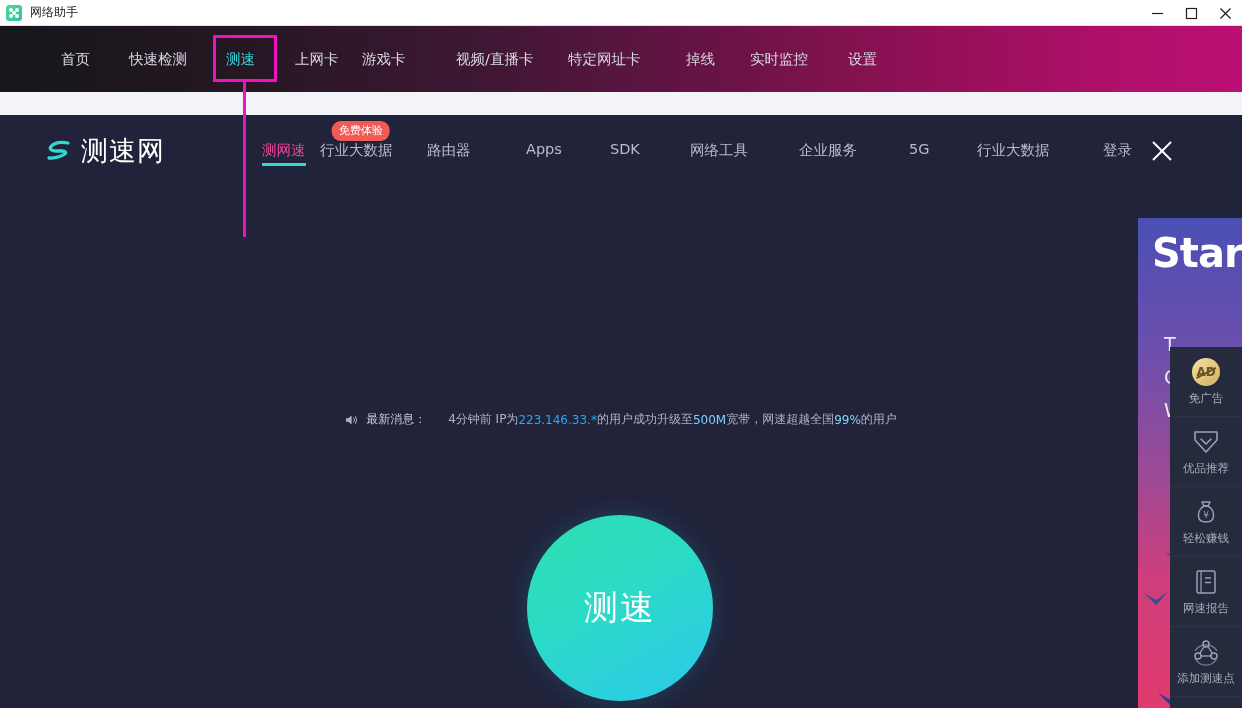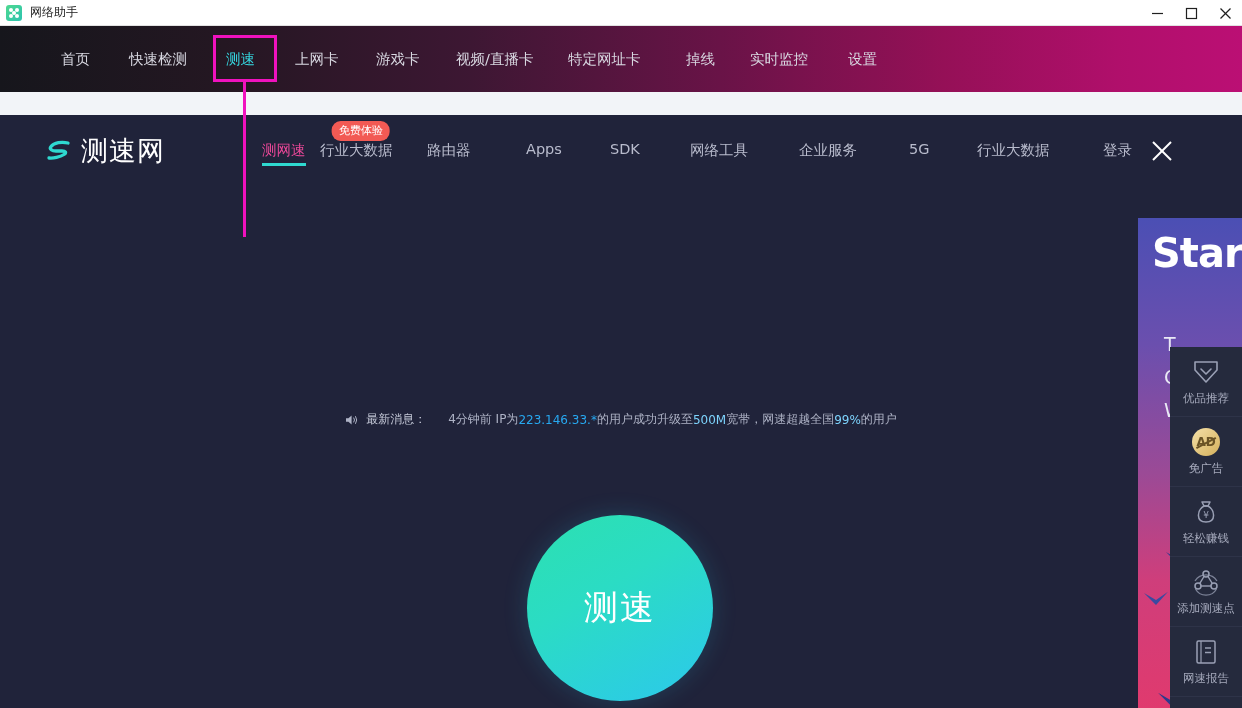--- a/index.html
+++ b/index.html
@@ -214,21 +214,21 @@
         </svg>
     </div>
   </div>
 </div>
 
 <div class="appnav">
   <div class="appnav-item ani" style="left:61px">首页</div>
   <div class="appnav-item ani" style="left:129px">快速检测</div>
   <div class="appnav-item ani active" style="left:226px">测速</div>
   <div class="appnav-item ani" style="left:295px">上网卡</div>
-  <div class="appnav-item ani" style="left:376px">游戏卡</div>
+  <div class="appnav-item ani" style="left:362px">游戏卡</div>
   <div class="appnav-item ani" style="left:456px">视频/直播卡</div>
   <div class="appnav-item ani" style="left:568px">特定网址卡</div>
   <div class="appnav-item ani" style="left:686px">掉线</div>
   <div class="appnav-item ani" style="left:750px">实时监控</div>
   <div class="appnav-item ani" style="left:848px">设置</div>
 </div>
 
 <div class="strip"></div>
 
 <div class="webpage">
@@ -307,66 +307,66 @@
       <path d="M0 4 L17 14 L34 2 L17 21 Z" fill="#2c3a8c"></path>
     </svg>
     <svg class="bird" style="left:60px;top:475px" width="22" height="14" viewBox="0 0 34 22">
       <path d="M0 4 L17 14 L34 2 L17 21 Z" fill="#3a4aa0"></path>
     </svg>
   </div>
 
   <div class="rail">
 
     <div class="rail-item">
+      <div class="ad-circle">AD</div>
+      <div class="rail-label">免广告</div>
+    </div>
+
+    <div class="rail-item">
       <svg class="ico" width="30" height="28" viewBox="0 0 30 28">
         <path d="M4 4 H26 L26 12 L15 24 L4 12 Z" fill="none" stroke="#9aa0b5" stroke-width="1.6" stroke-linejoin="round"></path>
         <path d="M10 11 L15 16 L20 11" fill="none" stroke="#9aa0b5" stroke-width="1.6" stroke-linecap="round" stroke-linejoin="round"></path>
       </svg>
       <div class="rail-label">优品推荐</div>
-    </div>
-
-    <div class="rail-item">
-      <div class="ad-circle">AD</div>
-      <div class="rail-label">免广告</div>
     </div>
 
     <div class="rail-item">
       <svg class="ico" width="28" height="28" viewBox="0 0 28 28">
         <path d="M10 4 L18 4 L16 8 L12 8 Z" fill="none" stroke="#9aa0b5" stroke-width="1.5" stroke-linejoin="round"></path>
         <path d="M12 8 C5 12 3.5 24 14 24 C24.5 24 23 12 16 8 Z" fill="none" stroke="#9aa0b5" stroke-width="1.5" stroke-linejoin="round"></path>
         <text x="14" y="20" font-size="9" fill="#9aa0b5" text-anchor="middle" font-family="DejaVu Sans, sans-serif">¥</text>
       </svg>
       <div class="rail-label">轻松赚钱</div>
+    </div>
+
+    <div class="rail-item">
+      <svg class="ico" width="26" height="28" viewBox="0 0 26 28">
+        <rect x="4" y="3" width="18" height="22" rx="1.5" fill="none" stroke="#9aa0b5" stroke-width="1.5"></rect>
+        <line x1="8" y1="3" x2="8" y2="25" stroke="#9aa0b5" stroke-width="1.2"></line>
+        <line x1="12" y1="10" x2="18" y2="10" stroke="#9aa0b5" stroke-width="1.5"></line>
+        <line x1="12" y1="14.5" x2="18" y2="14.5" stroke="#9aa0b5" stroke-width="1.5"></line>
+      </svg>
+      <div class="rail-label">网速报告</div>
     </div>
 
     <div class="rail-item">
       <svg class="ico" width="28" height="28" viewBox="0 0 28 28">
         <circle cx="14" cy="6" r="3" fill="none" stroke="#9aa0b5" stroke-width="1.5"></circle>
         <circle cx="6" cy="18" r="3" fill="none" stroke="#9aa0b5" stroke-width="1.5"></circle>
         <circle cx="22" cy="18" r="3" fill="none" stroke="#9aa0b5" stroke-width="1.5"></circle>
         <line x1="12" y1="8.5" x2="7.8" y2="15.3" stroke="#9aa0b5" stroke-width="1.4"></line>
         <line x1="16" y1="8.5" x2="20.2" y2="15.3" stroke="#9aa0b5" stroke-width="1.4"></line>
         <line x1="9" y1="18" x2="19" y2="18" stroke="#9aa0b5" stroke-width="1.4"></line>
         <path d="M3 13 A13 13 0 0 1 25 13" fill="none" stroke="#9aa0b5" stroke-width="1.3" opacity="0.75"></path>
         <path d="M3.5 21 A12 12 0 0 0 24.5 21" fill="none" stroke="#9aa0b5" stroke-width="1.3" opacity="0.75"></path>
       </svg>
       <div class="rail-label">添加测速点</div>
     </div>
 
     <div class="rail-item">
-      <svg class="ico" width="26" height="28" viewBox="0 0 26 28">
-        <rect x="4" y="3" width="18" height="22" rx="1.5" fill="none" stroke="#9aa0b5" stroke-width="1.5"></rect>
-        <line x1="8" y1="3" x2="8" y2="25" stroke="#9aa0b5" stroke-width="1.2"></line>
-        <line x1="12" y1="10" x2="18" y2="10" stroke="#9aa0b5" stroke-width="1.5"></line>
-        <line x1="12" y1="14.5" x2="18" y2="14.5" stroke="#9aa0b5" stroke-width="1.5"></line>
-      </svg>
-      <div class="rail-label">网速报告</div>
-    </div>
-
-    <div class="rail-item">
       
       
     </div>
   </div>
 </div>
 
 <div class="annot-box"></div>
 <div class="annot-line"></div>
 
 </body></html>

